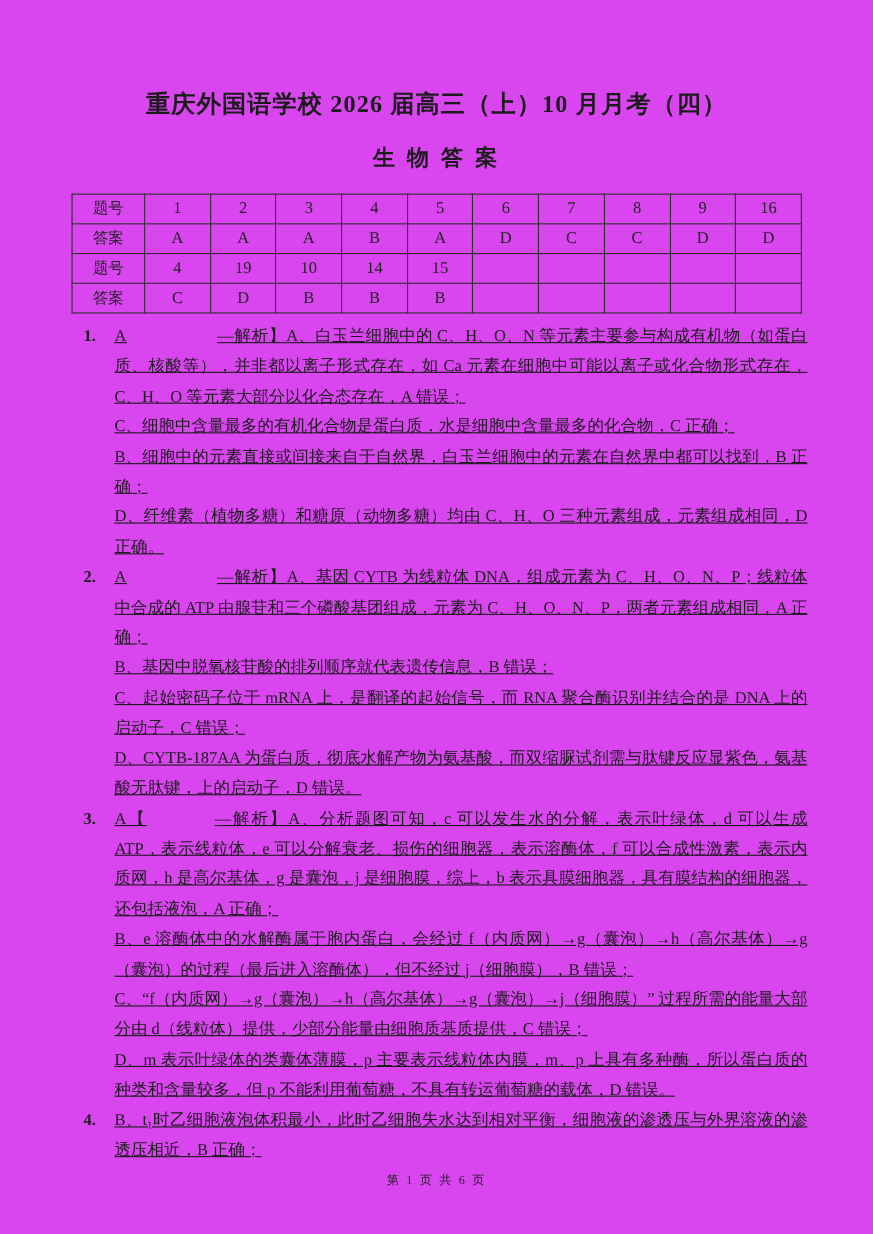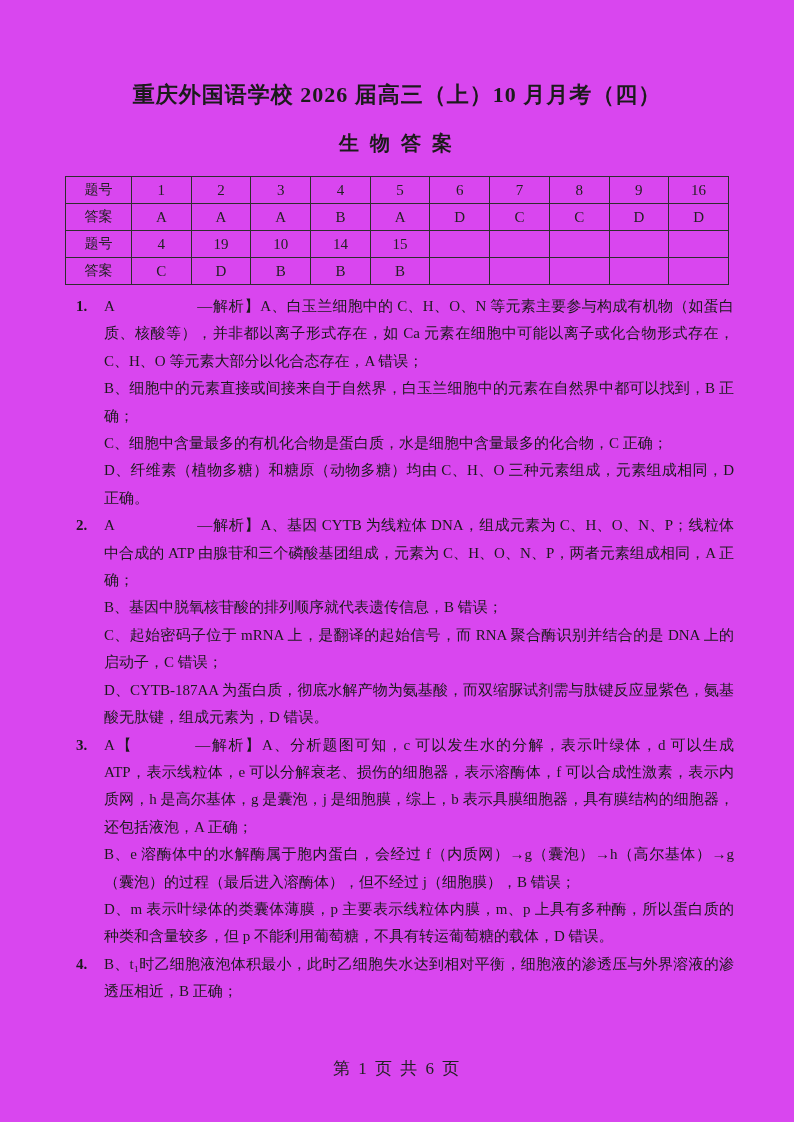--- a/index.html
+++ b/index.html
@@ -30,28 +30,28 @@
   table.answers td.hdr { width:66px; font-size:14px; }
   .content {
     margin:8px 60px 0 60px;
     font-size:15px; line-height:27.4px; text-align:justify;
   }
   .item { position:relative; padding-left:44px; }
   .item .num {
     position:absolute; left:16px; top:0;
     font-weight:bold;
   }
-  .item p { text-align:justify; }
+  .item p { text-align:justify;text-decoration:underline; }
   .ans { letter-spacing:0.5px; }
   .gap { display:inline-block; width:82px; }
   .gap.narrow { width:62px; }
   .marker { letter-spacing:0.5px; }
   .footer {
     position:absolute; left:0; right:0; bottom:42px;
-    text-align:center; font-size:17px; letter-spacing:2px; color:#222;
+    text-align:center; font-size:11px; letter-spacing:2px; color:#222;
   }
 </style>
 </head>
 <body>
 
 <div class="page">
   <div class="title">重庆外国语学校 2026 届高三（上）10 月月考（四）</div>
   <div class="subtitle">生 物 答 案</div>
 
   <table class="answers">
@@ -109,39 +109,40 @@
           <td></td>
         </tr>
       </tbody>
   </table>
 
   <div class="content" id="items">
       <div class="item">
         <span class="num">1.</span>
         <div class="body">
           <p><span class="ans">A</span><span class="gap"></span><span class="marker">—解析】</span>A、白玉兰细胞中的 C、H、O、N 等元素主要参与构成有机物（如蛋白质、核酸等），并非都以离子形式存在，如 Ca 元素在细胞中可能以离子或化合物形式存在，C、H、O 等元素大部分以化合态存在，A 错误；</p>
+          <p>C、细胞中含量最多的有机化合物是蛋白质，水是细胞中含量最多的化合物，C 正确；</p>
           <p>B、细胞中的元素直接或间接来自于自然界，白玉兰细胞中的元素在自然界中都可以找到，B 正确；</p>
-          <p>C、细胞中含量最多的有机化合物是蛋白质，水是细胞中含量最多的化合物，C 正确；</p>
           <p>D、纤维素（植物多糖）和糖原（动物多糖）均由 C、H、O 三种元素组成，元素组成相同，D 正确。</p>
         </div>
       </div>
       <div class="item">
         <span class="num">2.</span>
         <div class="body">
           <p><span class="ans">A</span><span class="gap"></span><span class="marker">—解析】</span>A、基因 CYTB 为线粒体 DNA，组成元素为 C、H、O、N、P；线粒体中合成的 ATP 由腺苷和三个磷酸基团组成，元素为 C、H、O、N、P，两者元素组成相同，A 正确；</p>
           <p>B、基因中脱氧核苷酸的排列顺序就代表遗传信息，B 错误；</p>
           <p>C、起始密码子位于 mRNA 上，是翻译的起始信号，而 RNA 聚合酶识别并结合的是 DNA 上的启动子，C 错误；</p>
-          <p>D、CYTB-187AA 为蛋白质，彻底水解产物为氨基酸，而双缩脲试剂需与肽键反应显紫色，氨基酸无肽键，组成元素为，D 错误。</p>
+          <p>D、CYTB-187AA 为蛋白质，彻底水解产物为氨基酸，而双缩脲试剂需与肽键反应显紫色，氨基酸无肽键，上的启动子，D 错误。</p>
         </div>
       </div>
       <div class="item">
         <span class="num">3.</span>
         <div class="body">
           <p><span class="ans">A【</span><span class="gap narrow"></span><span class="marker">—解析】</span>A、分析题图可知，c 可以发生水的分解，表示叶绿体，d 可以生成 ATP，表示线粒体，e 可以分解衰老、损伤的细胞器，表示溶酶体，f 可以合成性激素，表示内质网，h 是高尔基体，g 是囊泡，j 是细胞膜，综上，b 表示具膜细胞器，具有膜结构的细胞器，还包括液泡，A 正确；</p>
           <p>B、e 溶酶体中的水解酶属于胞内蛋白，会经过 f（内质网）→g（囊泡）→h（高尔基体）→g（囊泡）的过程（最后进入溶酶体），但不经过 j（细胞膜），B 错误；</p>
+          <p>C、“f（内质网）→g（囊泡）→h（高尔基体）→g（囊泡）→j（细胞膜）” 过程所需的能量大部分由 d（线粒体）提供，少部分能量由细胞质基质提供，C 错误；</p>
           <p>D、m 表示叶绿体的类囊体薄膜，p 主要表示线粒体内膜，m、p 上具有多种酶，所以蛋白质的种类和含量较多，但 p 不能利用葡萄糖，不具有转运葡萄糖的载体，D 错误。</p>
         </div>
       </div>
       <div class="item">
         <span class="num">4.</span>
         <div class="body">
           <p>B、t₁时乙细胞液泡体积最小，此时乙细胞失水达到相对平衡，细胞液的渗透压与外界溶液的渗透压相近，B 正确；</p>
         </div>
       </div>
     </div>

